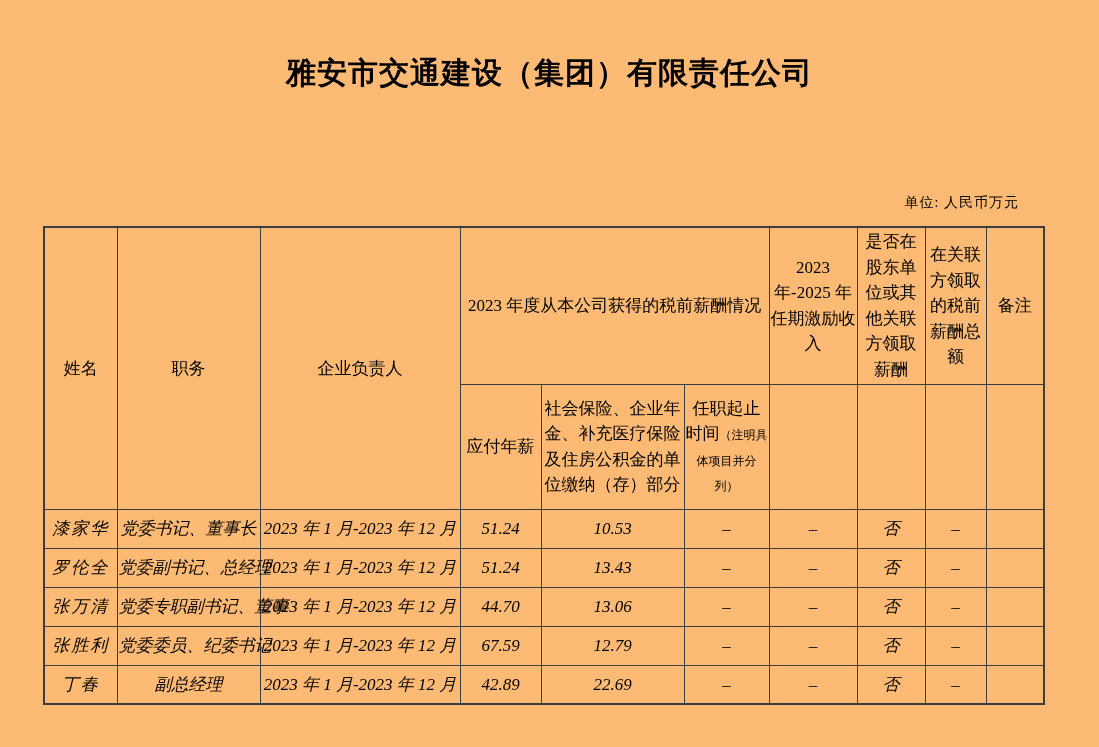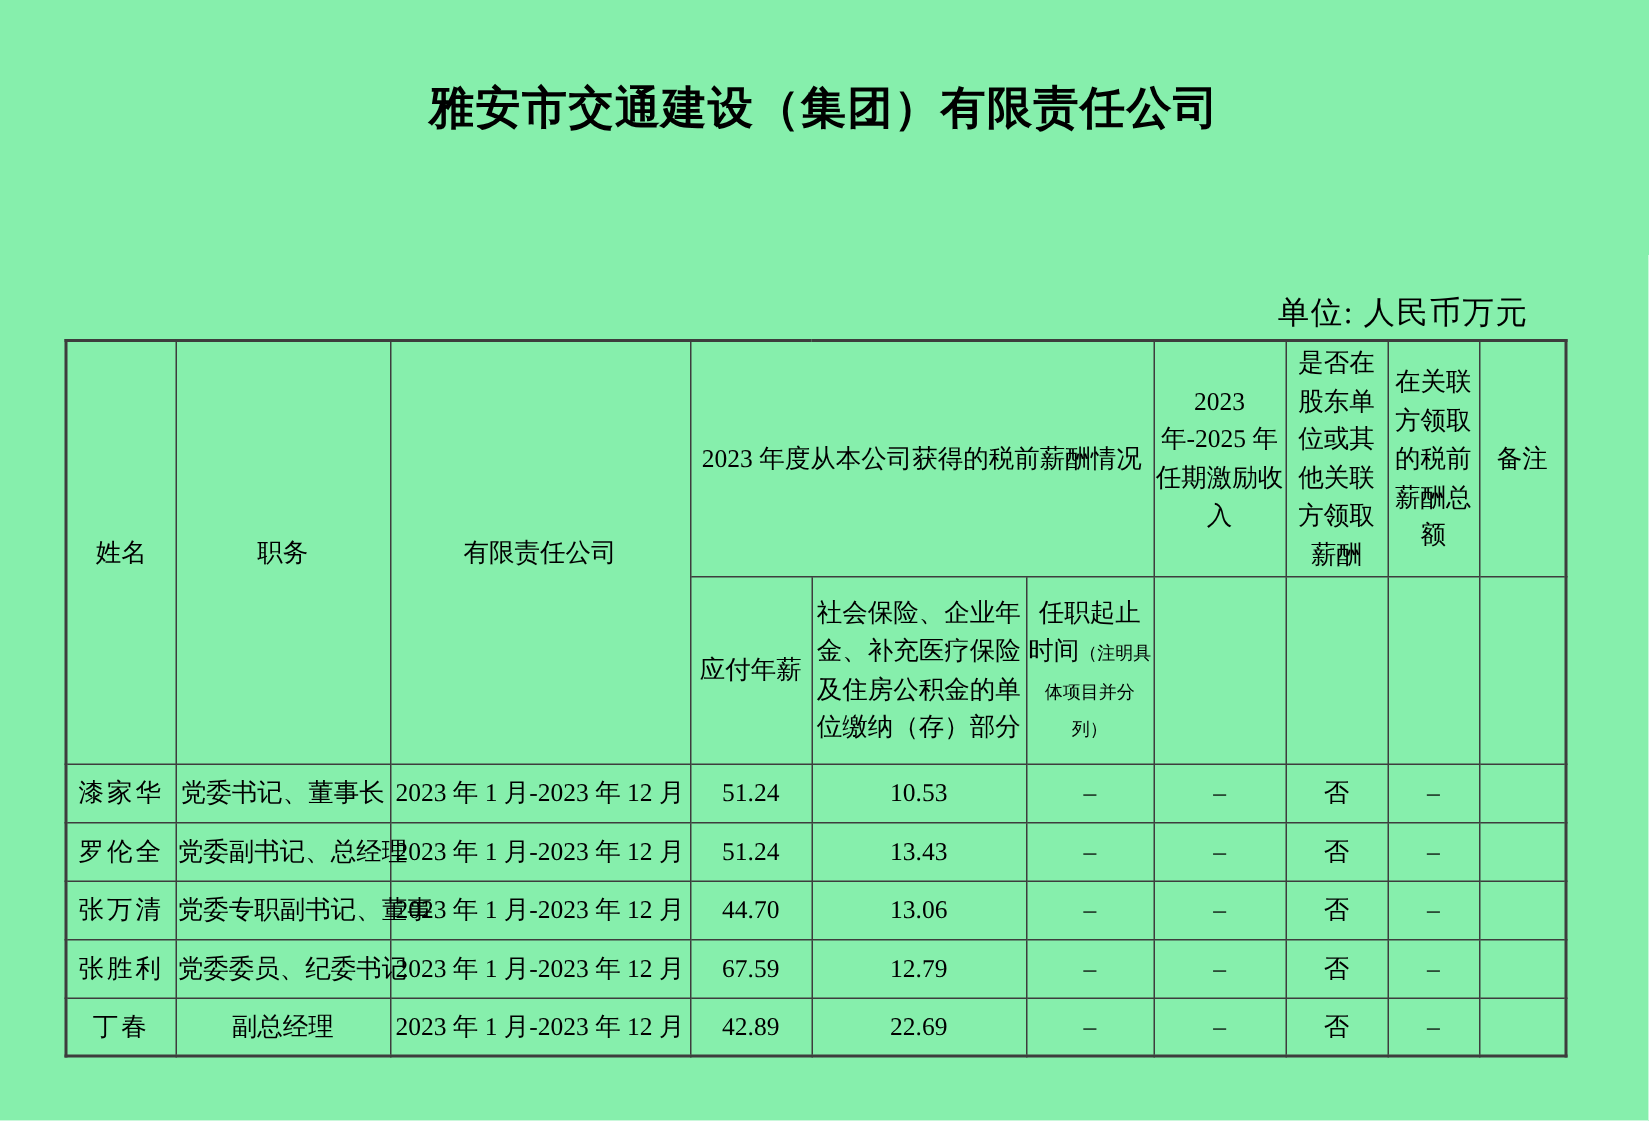--- a/index.html
+++ b/index.html
@@ -1,40 +1,40 @@
 <!DOCTYPE html>
 <html><head>
 <meta charset="utf-8">
 <style>
   html, body { margin: 0; padding: 0; background: #ffffff; }
   .page {
     position: relative;
     width: 1099px;
     height: 747px;
-    background: #86efac;
+    background: #fdba74;
     overflow: hidden;
     font-family: "Liberation Serif", "DejaVu Serif", serif;
     color: #000000;
   }
   .title-block {
     position: absolute;
     top: 50px;
     left: 0;
     width: 1099px;
     text-align: center;
     font-weight: bold;
     font-size: 30px;
     line-height: 45px;
     letter-spacing: 1px;
   }
   .unit-label {
     position: absolute;
     top: 194px;
     right: 80px;
-    font-size: 21px;
+    font-size: 14px;
     letter-spacing: 1px;
   }
   table.salary-table {
     position: absolute;
     left: 43px;
     top: 226px;
     width: 1000px;
     border-collapse: collapse;
     table-layout: fixed;
     border: 2px solid #3d3d3d;
@@ -42,21 +42,21 @@
   table.salary-table td {
     border: 1px solid #3d3d3d;
     text-align: center;
     vertical-align: middle;
     padding: 0 1px;
     overflow: visible;
     font-size: 17px;
     line-height: 1.5;
   }
   
-  tbody td { border-top: 2px solid #757575; }
+  tbody td { border-top: 2px solid #757575; font-style: italic; }
   tr.hr1 { height: 157px; }
   tr.hr2 { height: 125px; }
   tbody tr { height: 39px; }
   td.subhead { font-size: 18px; line-height: 1.35; }
   td.other-income .note { font-size: 12px; }
   td.cell-name { font-size: 19px; letter-spacing: 2px; }
   td.cell-pos { font-size: 15px; white-space: nowrap; margin-top: 12px; }
   td.cell-term { font-size: 15.5px; white-space: nowrap; }
   td.cell-num { font-size: 16.5px; word-spacing: 4px; }
   td.cell-dash { font-size: 16px; }
@@ -83,21 +83,21 @@
         <col style="width:85px">
       <col style="width:88px">
         <col style="width:68px">
         <col style="width:61px">
       <col style="width:58px">
     </colgroup>
     <thead>
       <tr class="hr1">
         <td rowspan="2">姓名</td>
         <td rowspan="2">职务</td>
-        <td rowspan="2">有限责任公司</td>
+        <td rowspan="2">企业负责人</td>
         <td colspan="3">2023 年度从本公司获得的税前薪酬情况</td>
         <td>2023 年-2025 年任期激励收入</td>
         <td>是否在股东单位或其他关联方领取薪酬</td>
         <td>在关联方领取的税前薪酬总额</td>
         <td>备注</td>
       </tr>
       <tr class="hr2">
         <td class="subhead">应付年薪</td>
         <td class="subhead">社会保险、企业年金、补充医疗保险及住房公积金的单位缴纳（存）部分</td>
         <td class="subhead other-income"><span>任职起止时间</span><span class="note">（注明具体项目并分列）</span></td>

